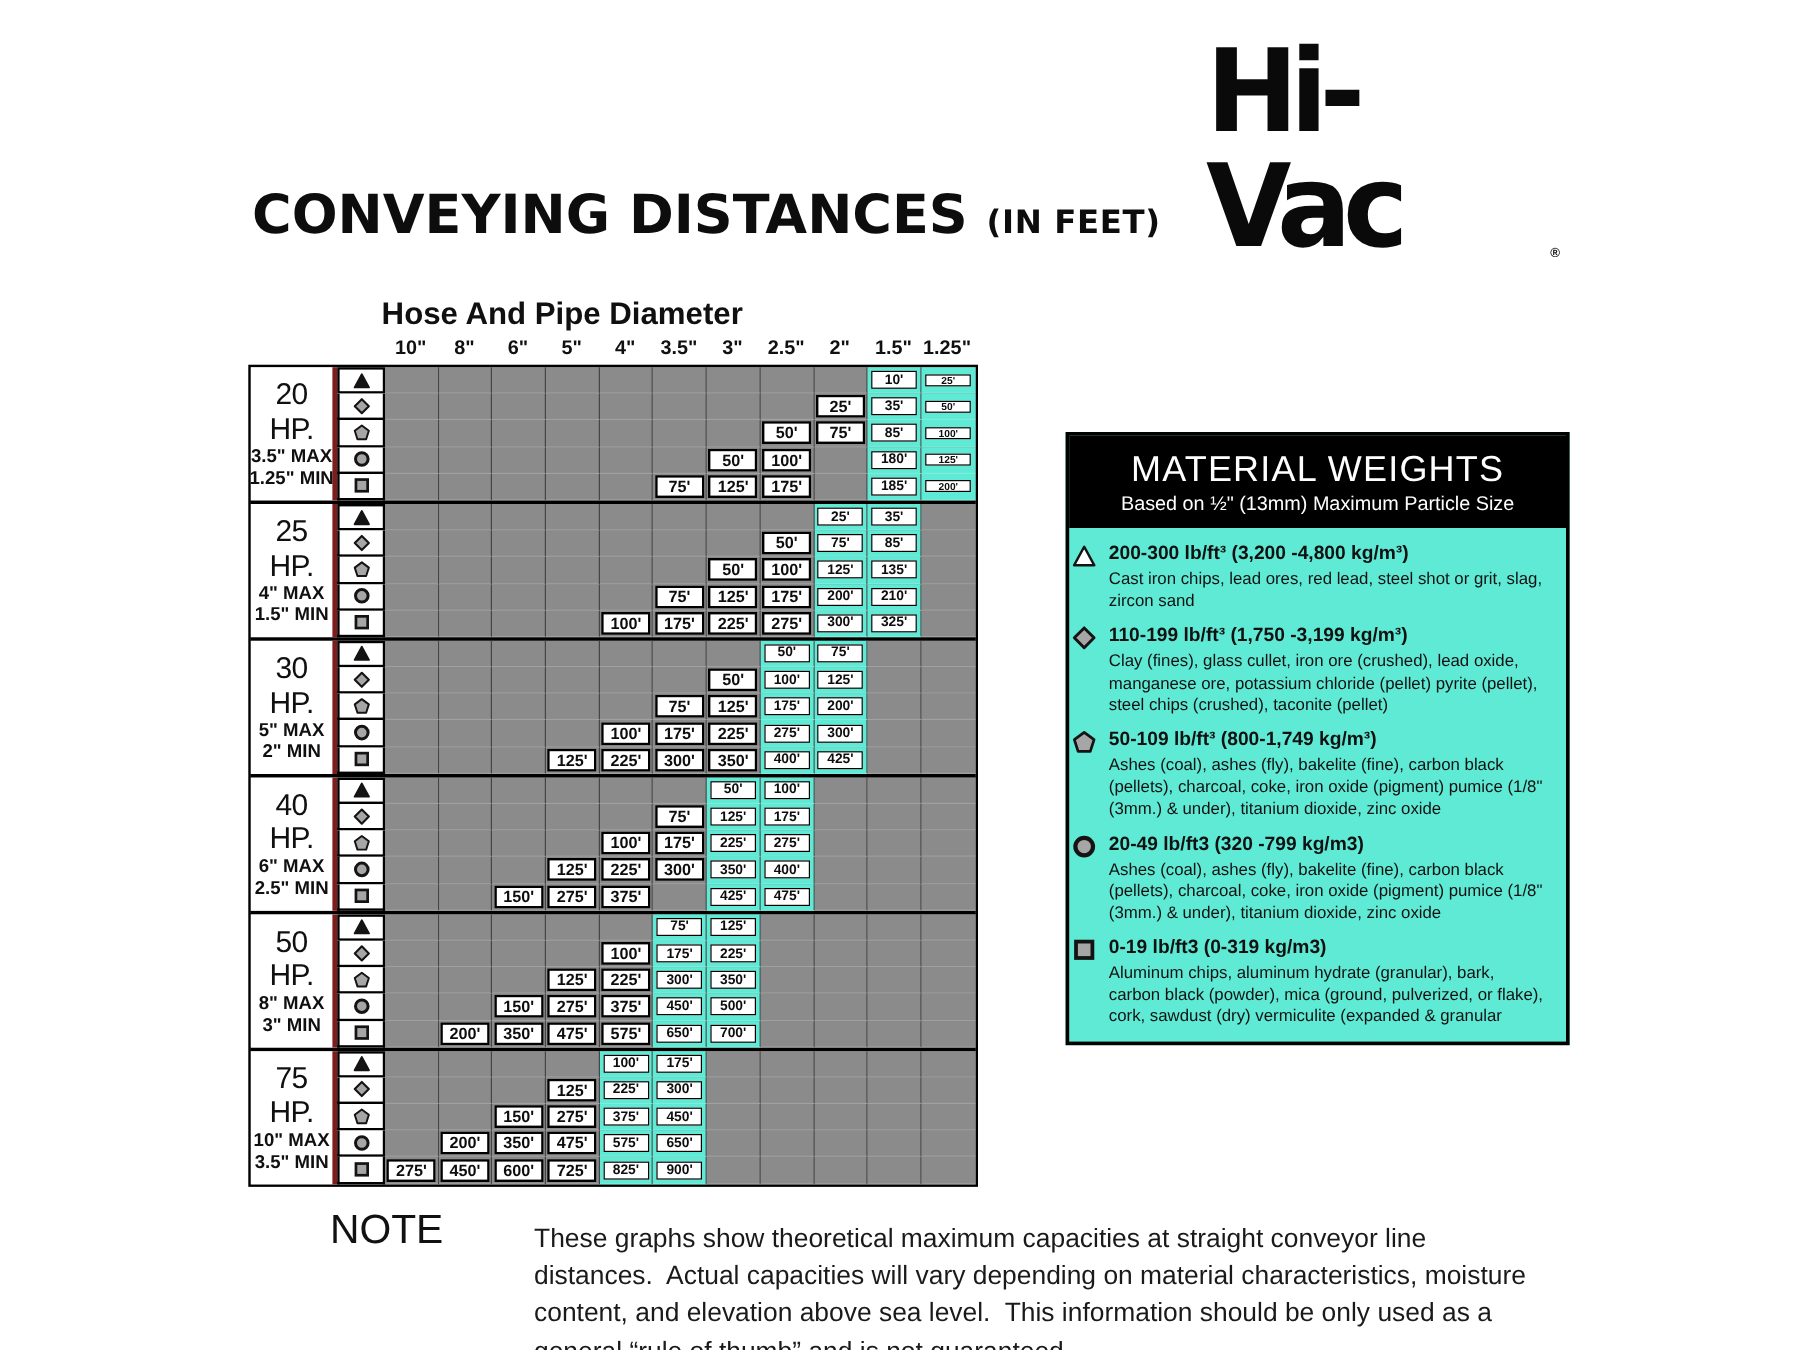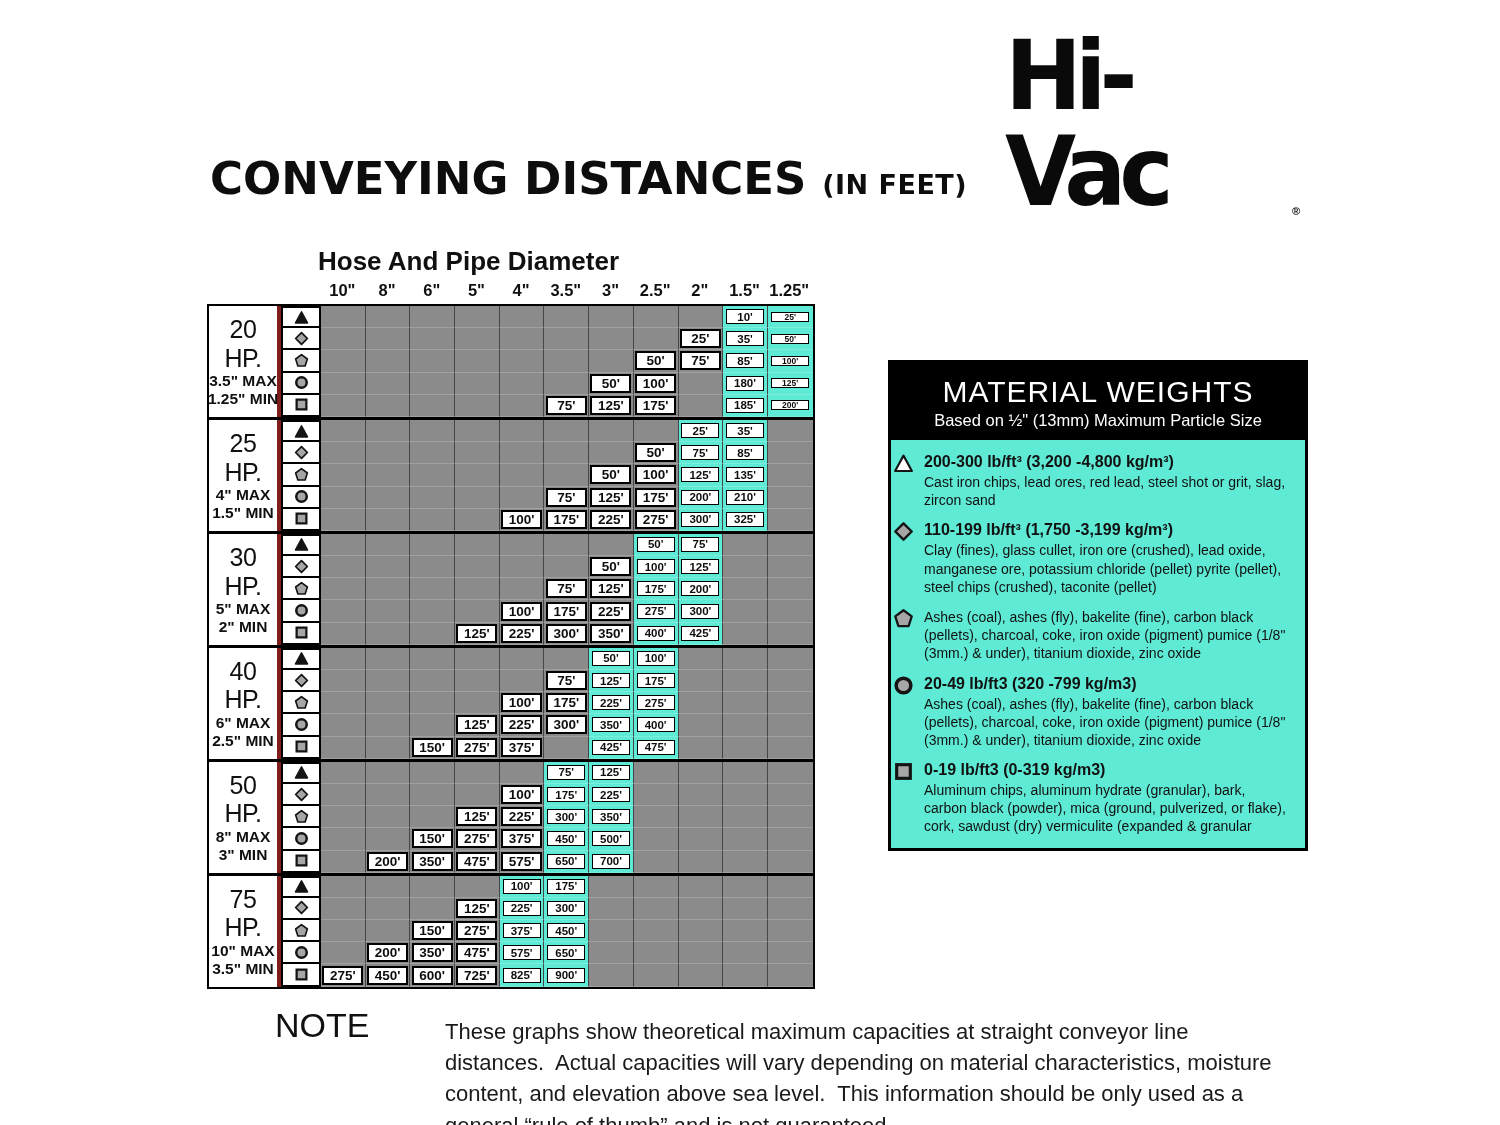--- a/index.html
+++ b/index.html
@@ -1023,20 +1023,21 @@
             <div class="mw-desc">Clay (fines), glass cullet, iron ore (crushed), lead oxide, manganese ore, potassium chloride (pellet) pyrite (pellet), steel chips (crushed), taconite (pellet)</div>
           </div>
         </div>
         <div class="mw-entry">
           <span class="legend-icon">
             <svg viewBox="0 0 24 24">
               <polygon points="12,2.6 21.4,9.6 17.8,20.8 6.2,20.8 2.6,9.6" fill="#a6a6a6" stroke="#141414" stroke-width="2.6" stroke-linejoin="round"></polygon>
             </svg>
           </span>
           <div class="mw-texts">
+            <div class="mw-range">50-109 lb/ft³ (800-1,749 kg/m³)</div>
             <div class="mw-desc">Ashes (coal), ashes (fly), bakelite (fine), carbon black (pellets), charcoal, coke, iron oxide (pigment) pumice (1/8"(3mm.) &amp; under), titanium dioxide, zinc oxide</div>
           </div>
         </div>
         <div class="mw-entry">
           <span class="legend-icon">
             <svg viewBox="0 0 24 24">
               <circle cx="12" cy="12" r="8.4" fill="#a6a6a6" stroke="#141414" stroke-width="4"></circle>
             </svg>
           </span>
           <div class="mw-texts">

